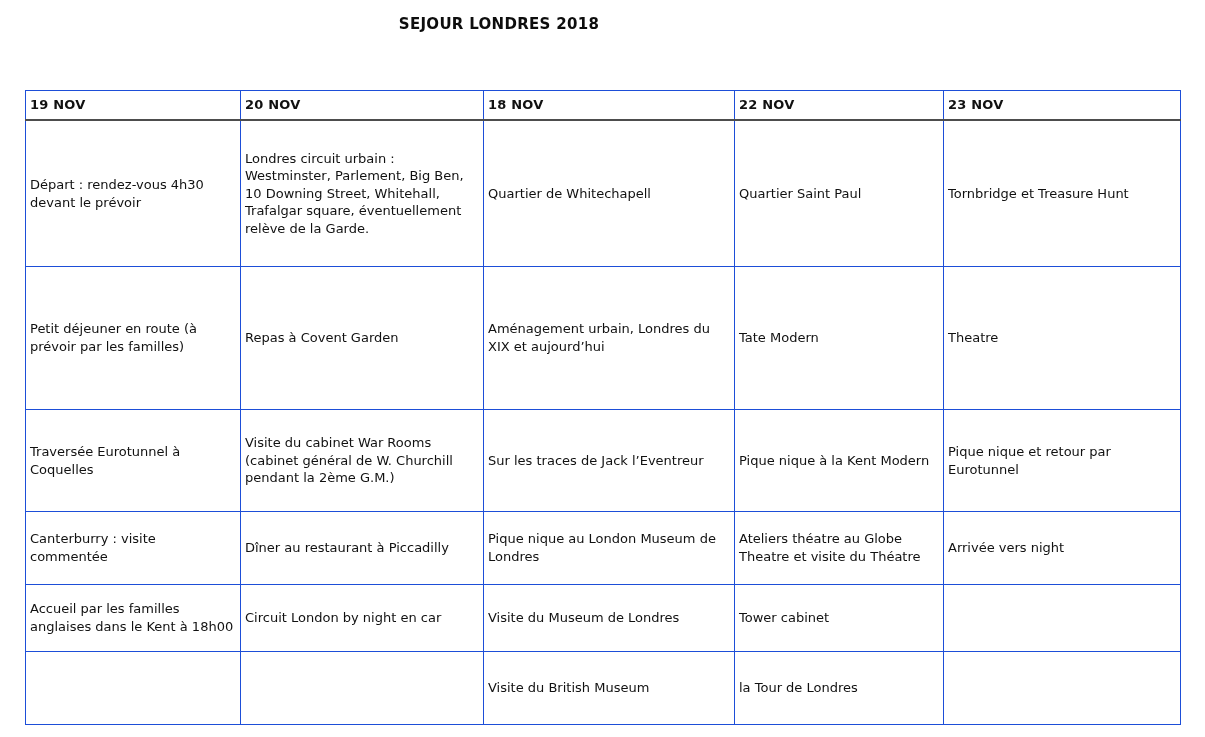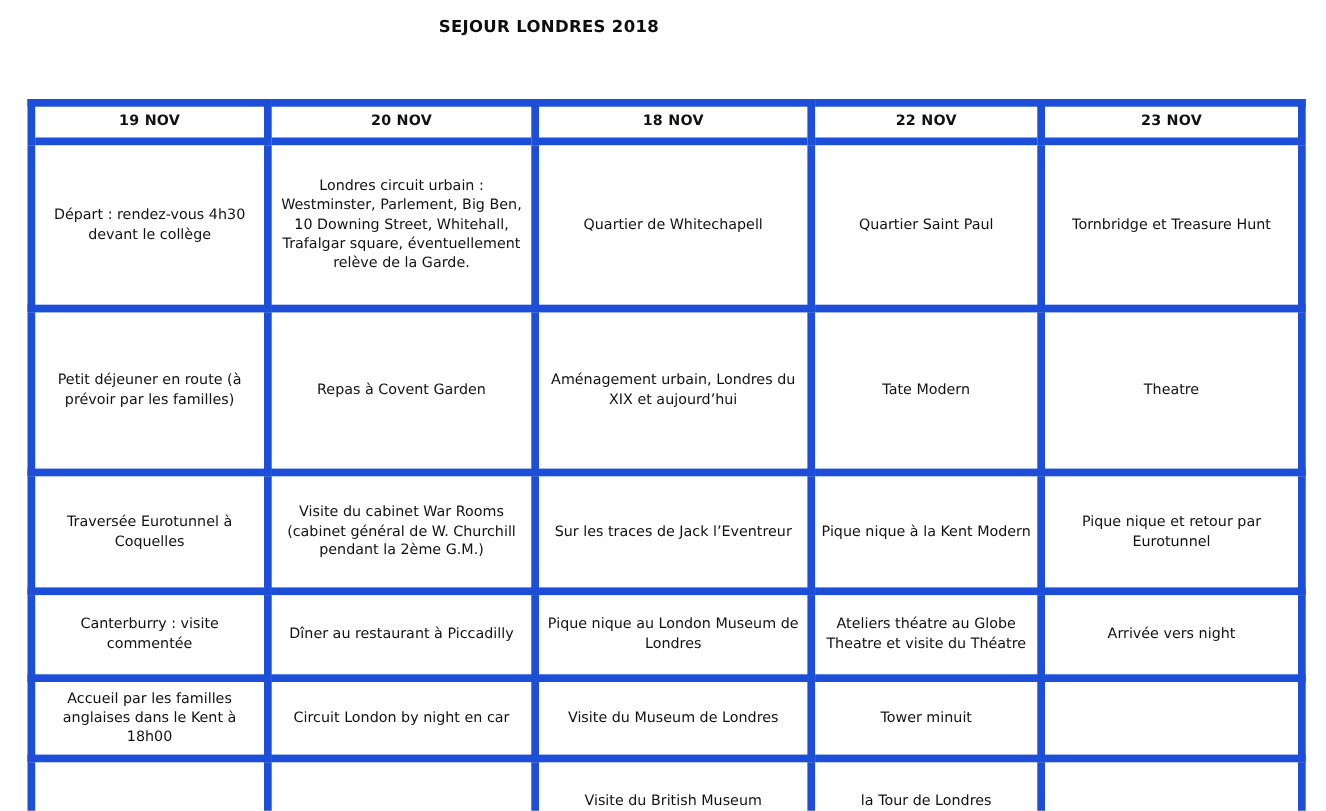--- a/index.html
+++ b/index.html
@@ -29,22 +29,22 @@
   }
   table.schedule {
     position: absolute;
     top: 90px;
     left: 25px;
     width: 1155px;
     border-collapse: collapse;
     table-layout: fixed;
   }
   .schedule th, .schedule td {
-    border: 7px solid #1d4ed8;
-    text-align: center;
+    border: 1px solid #1d4ed8;
+    text-align: left;
     vertical-align: middle;
     font-size: 13px;
     line-height: 1.35;
     padding: 2px 4px;
     overflow: hidden;
     margin-left: 36px;
   }
   .schedule thead th {
     height: 24px;
     font-weight: bold;
@@ -78,21 +78,21 @@
       <tr>
         <th>19 NOV</th>
         <th>20 NOV</th>
         <th>18 NOV</th>
         <th>22 NOV</th>
         <th>23 NOV</th>
       </tr>
     </thead>
     <tbody>
       <tr class="r0">
-        <td>Départ : rendez-vous 4h30 devant le collège</td>
+        <td>Départ : rendez-vous 4h30 devant le prévoir</td>
         <td>Londres circuit urbain : Westminster, Parlement, Big Ben, 10 Downing Street, Whitehall, Trafalgar square, éventuellement relève de la Garde.</td>
         <td>Quartier de Whitechapell</td>
         <td>Quartier Saint Paul</td>
         <td>Tornbridge et Treasure Hunt</td>
       </tr>
       <tr class="r1">
         <td>Petit déjeuner en route (à prévoir par les familles)</td>
         <td>Repas à Covent Garden</td>
         <td>Aménagement urbain, Londres du XIX et aujourd’hui</td>
         <td>Tate Modern</td>
@@ -109,21 +109,21 @@
         <td>Canterburry : visite commentée</td>
         <td>Dîner au restaurant à Piccadilly</td>
         <td>Pique nique au London Museum de Londres</td>
         <td>Ateliers théatre au Globe Theatre et visite du Théatre</td>
         <td>Arrivée vers night</td>
       </tr>
       <tr class="r4">
         <td>Accueil par les familles anglaises dans le Kent à 18h00</td>
         <td>Circuit London by night en car</td>
         <td>Visite du Museum de Londres</td>
-        <td>Tower minuit</td>
+        <td>Tower cabinet</td>
         <td></td>
       </tr>
       <tr class="r5">
         <td></td>
         <td></td>
         <td>Visite du British Museum</td>
         <td>la Tour de Londres</td>
         <td></td>
       </tr>
     </tbody>

